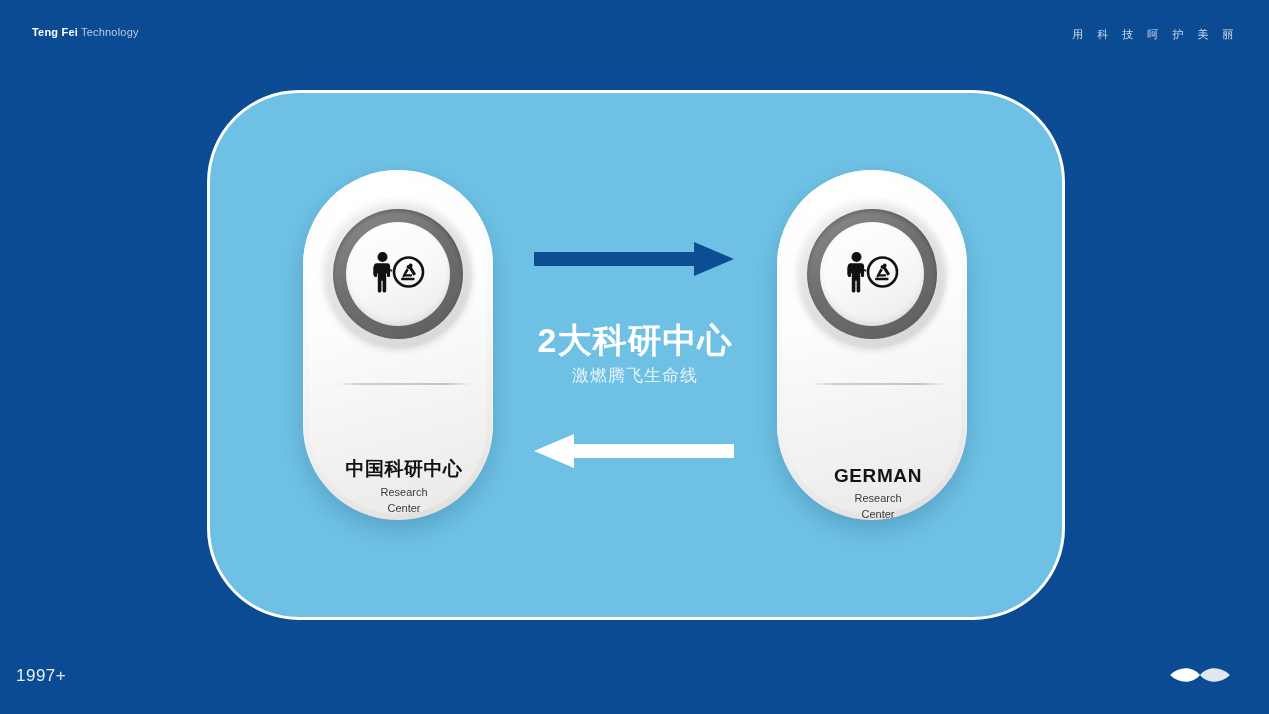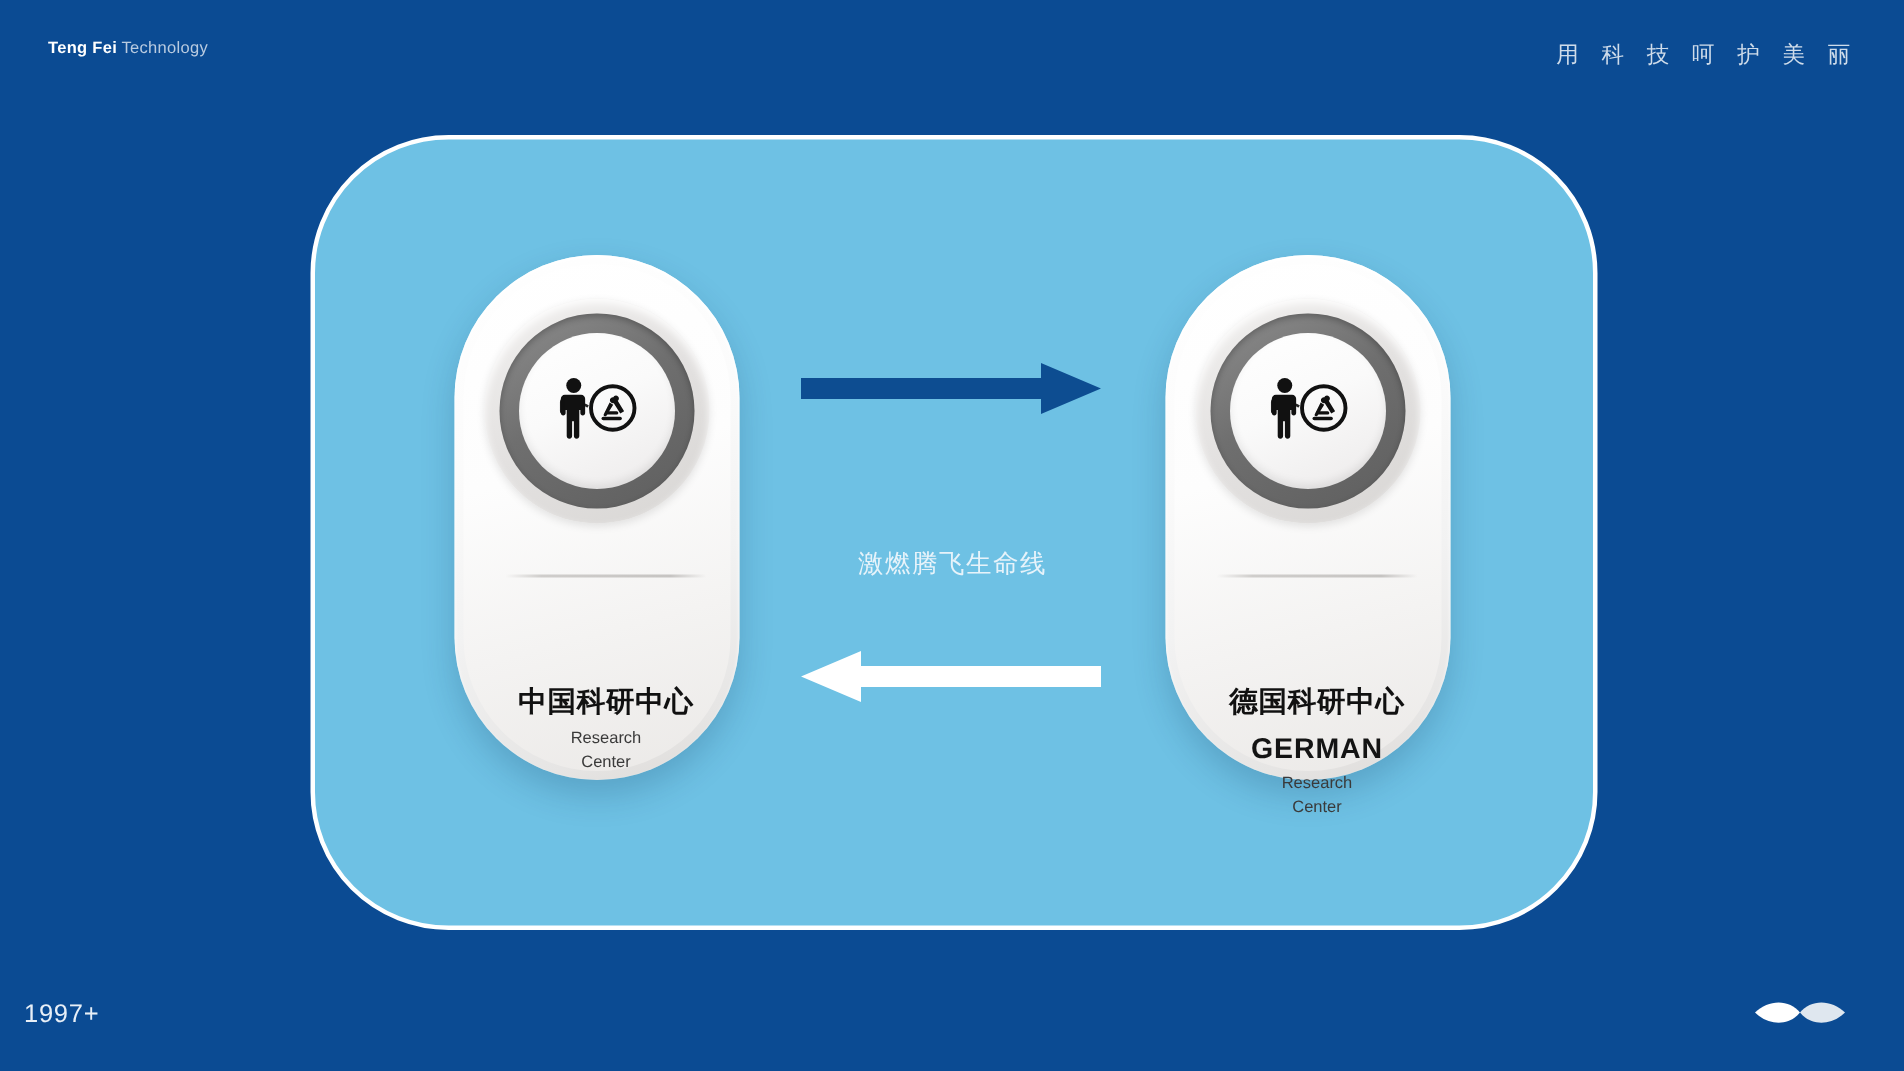--- a/index.html
+++ b/index.html
@@ -33,21 +33,21 @@
     font-weight: normal;
     color: #b9cbe0;
     margin-left: 3px;
     text-align: center;
   }
 
   .tagline {
     position: absolute;
     right: 30px;
     top: 27px;
-    font-size: 15px;
+    font-size: 11px;
     color: #cfdcea;
     letter-spacing: 5.5px;
     white-space: nowrap;
   }
 
   
   .year-mark {
     position: absolute;
     left: 16px;
     bottom: 28px;
@@ -268,20 +268,21 @@
 <div class="center-block">
 
   <svg class="arrow-svg arrow-right" width="200" height="34" viewBox="0 0 200 34" xmlns="http://www.w3.org/2000/svg">
     <path d="M0 10 H160 V0 L200 17 L160 34 V24 H0 Z" fill="#0d4d91"></path>
   </svg>
 
   <svg class="arrow-svg arrow-left" width="200" height="34" viewBox="0 0 200 34" xmlns="http://www.w3.org/2000/svg">
     <path d="M200 10 H40 V0 L0 17 L40 34 V24 H200 Z" fill="#ffffff"></path>
   </svg>
 
+  <div class="center-title">2大科研中心</div>
   <div class="center-sub">激燃腾飞生命线</div>
 </div>
 
 <div class="card card-right">
   <div class="card-inner">
     <div class="emblem">
       <div class="emblem-ring">
         <div class="emblem-face">
           <span>
             <svg width="56" height="42" viewBox="0 0 56 42" xmlns="http://www.w3.org/2000/svg">
@@ -300,21 +301,20 @@
                 <rect x="31" y="26.8" width="13.6" height="2.4" rx="1.2"></rect>
                 <rect x="33.2" y="23.2" width="9" height="2.2" rx="1.1"></rect>
               </g>
             </svg>
           </span>
         </div>
       </div>
     </div>
     <div class="divider"></div>
     <div class="card-texts">
-      <div class="card-cn">德国科研中心</div>
       <div class="card-en">GERMAN</div>
       <div class="card-en2">
         <div>Research</div>
         <div>Center</div>
       </div>
     </div>
   </div>
 </div>
 
 <div class="year-mark">1997+</div>

